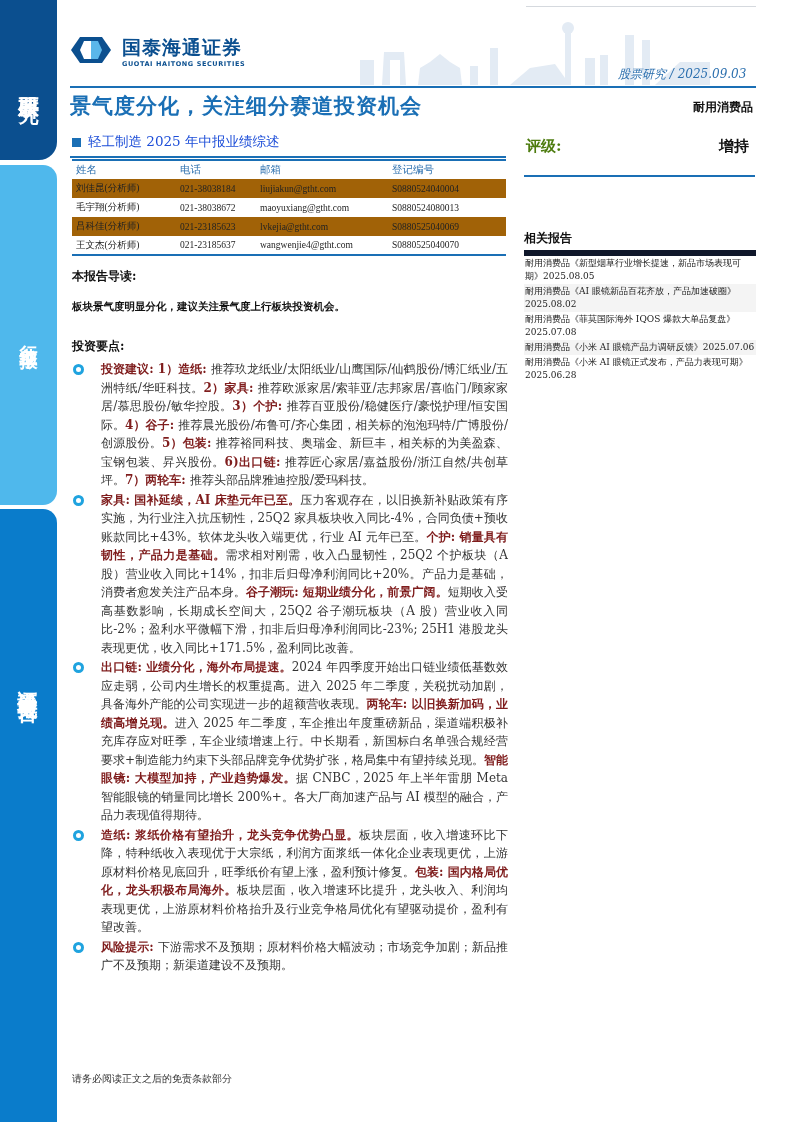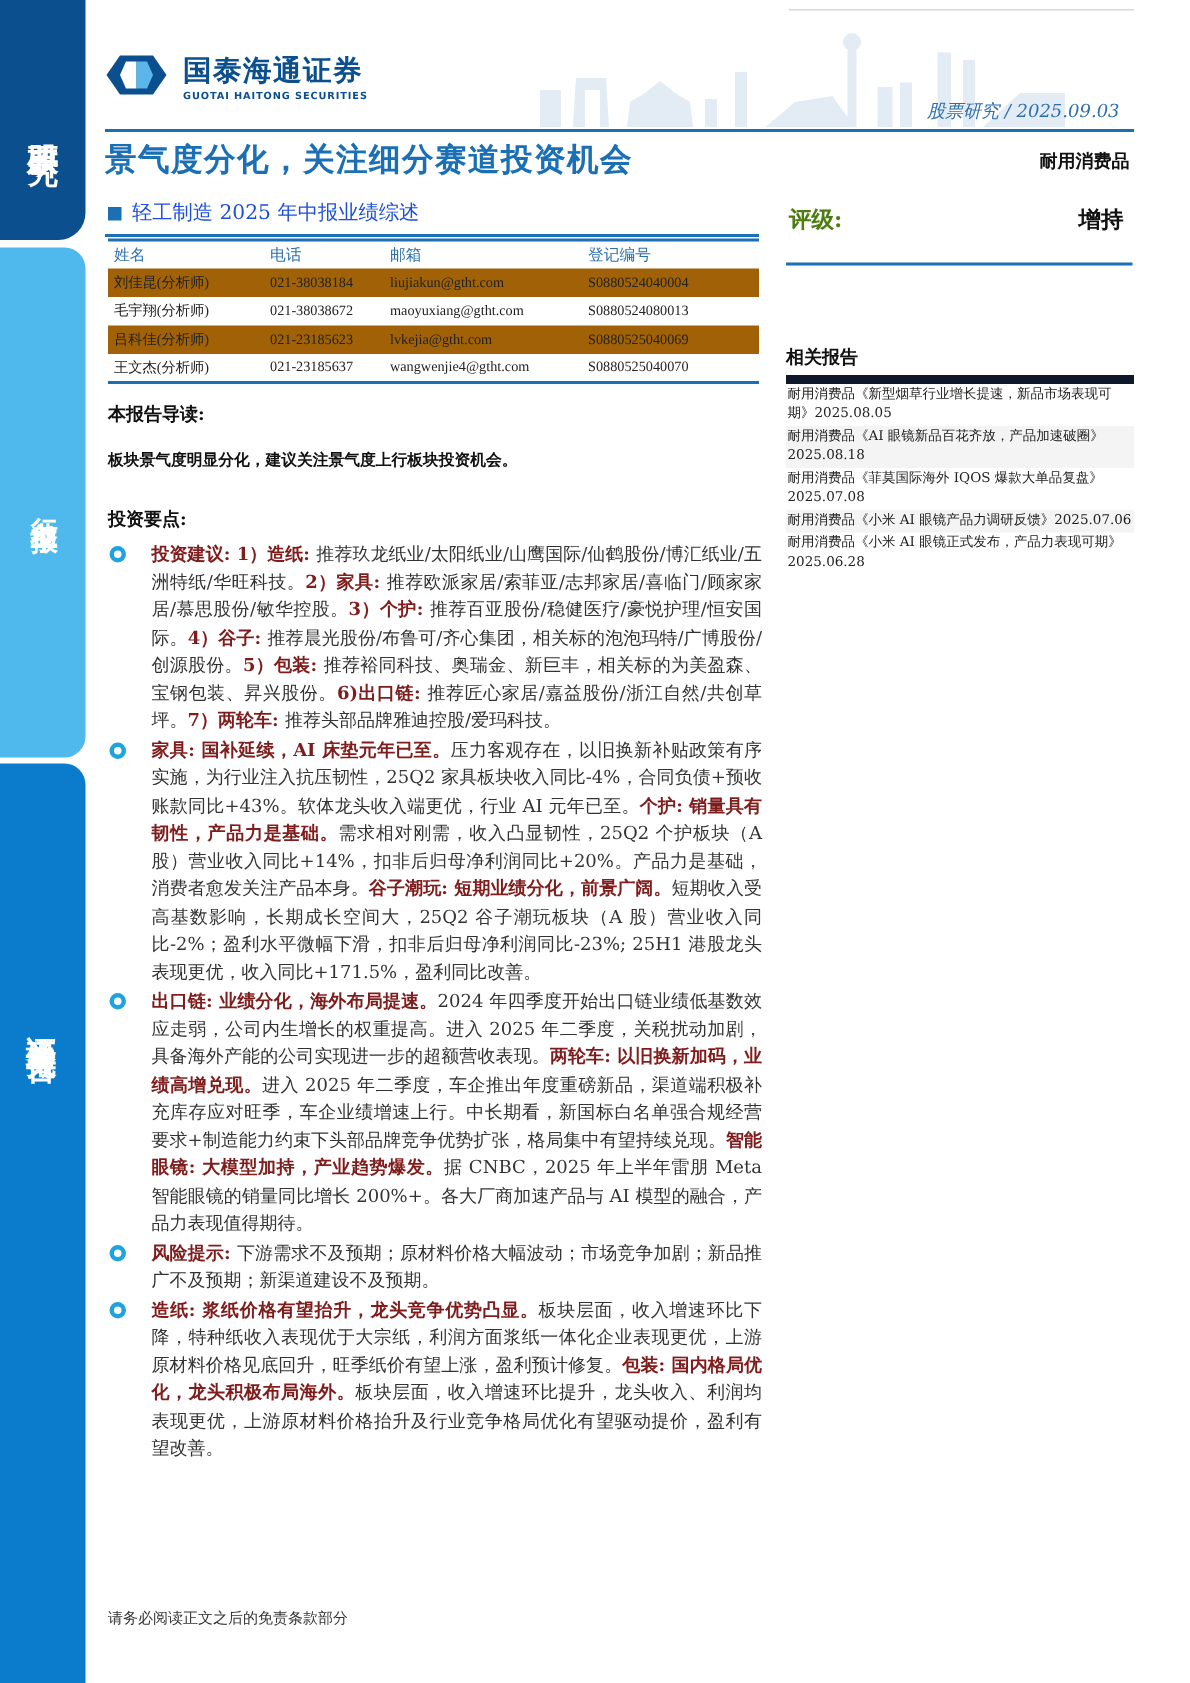--- a/index.html
+++ b/index.html
@@ -161,31 +161,31 @@
       <td>021-23185637</td>
       <td>wangwenjie4@gtht.com</td>
       <td>S0880525040070</td>
     </tr>
   </tbody>
 </table>
 
 <div class="related">
   <h3>相关报告</h3>
   <div class="item">耐用消费品《新型烟草行业增长提速，新品市场表现可期》2025.08.05</div>
-  <div class="item alt">耐用消费品《AI 眼镜新品百花齐放，产品加速破圈》2025.08.18</div>
+  <div class="item alt">耐用消费品《AI 眼镜新品百花齐放，产品加速破圈》2025.08.02</div>
   <div class="item">耐用消费品《菲莫国际海外 IQOS 爆款大单品复盘》2025.07.08</div>
   <div class="item alt">耐用消费品《小米 AI 眼镜产品力调研反馈》2025.07.06</div>
   <div class="item">耐用消费品《小米 AI 眼镜正式发布，产品力表现可期》2025.06.28</div>
 </div>
 
 <div class="guide-title">本报告导读:</div>
 <div class="guide-text">板块景气度明显分化，建议关注景气度上行板块投资机会。</div>
 <div class="points-title">投资要点:</div>
 
 <div class="points" id="points">
   <div class="point"><span class="bullet"></span><span class="content"><b>投资建议: 1）造纸: </b><span>推荐玖龙纸业/太阳纸业/山鹰国际/仙鹤股份/博汇纸业/五洲特纸/华旺科技。</span><b>2）家具: </b><span>推荐欧派家居/索菲亚/志邦家居/喜临门/顾家家居/慕思股份/敏华控股。</span><b>3）个护: </b><span>推荐百亚股份/稳健医疗/豪悦护理/恒安国际。</span><b>4）谷子: </b><span>推荐晨光股份/布鲁可/齐心集团，相关标的泡泡玛特/广博股份/创源股份。</span><b>5）包装: </b><span>推荐裕同科技、奥瑞金、新巨丰，相关标的为美盈森、宝钢包装、昇兴股份。</span><b>6)出口链: </b><span>推荐匠心家居/嘉益股份/浙江自然/共创草坪。</span><b>7）两轮车: </b><span>推荐头部品牌雅迪控股/爱玛科技。</span></span></div>
   <div class="point"><span class="bullet"></span><span class="content"><b>家具: 国补延续，AI 床垫元年已至。</b><span>压力客观存在，以旧换新补贴政策有序实施，为行业注入抗压韧性，25Q2 家具板块收入同比-4%，合同负债+预收账款同比+43%。软体龙头收入端更优，行业 AI 元年已至。</span><b>个护: 销量具有韧性，产品力是基础。</b><span>需求相对刚需，收入凸显韧性，25Q2 个护板块（A 股）营业收入同比+14%，扣非后归母净利润同比+20%。产品力是基础，消费者愈发关注产品本身。</span><b>谷子潮玩: 短期业绩分化，前景广阔。</b><span>短期收入受高基数影响，长期成长空间大，25Q2 谷子潮玩板块（A 股）营业收入同比-2%；盈利水平微幅下滑，扣非后归母净利润同比-23%; 25H1 港股龙头表现更优，收入同比+171.5%，盈利同比改善。</span></span></div>
   <div class="point"><span class="bullet"></span><span class="content"><b>出口链: 业绩分化，海外布局提速。</b><span>2024 年四季度开始出口链业绩低基数效应走弱，公司内生增长的权重提高。进入 2025 年二季度，关税扰动加剧，具备海外产能的公司实现进一步的超额营收表现。</span><b>两轮车: 以旧换新加码，业绩高增兑现。</b><span>进入 2025 年二季度，车企推出年度重磅新品，渠道端积极补充库存应对旺季，车企业绩增速上行。中长期看，新国标白名单强合规经营要求+制造能力约束下头部品牌竞争优势扩张，格局集中有望持续兑现。</span><b>智能眼镜: 大模型加持，产业趋势爆发。</b><span>据 CNBC，2025 年上半年雷朋 Meta 智能眼镜的销量同比增长 200%+。各大厂商加速产品与 AI 模型的融合，产品力表现值得期待。</span></span></div>
+  <div class="point"><span class="bullet"></span><span class="content"><b>造纸: 浆纸价格有望抬升，龙头竞争优势凸显。</b><span>板块层面，收入增速环比下降，特种纸收入表现优于大宗纸，利润方面浆纸一体化企业表现更优，上游原材料价格见底回升，旺季纸价有望上涨，盈利预计修复。</span><b>包装: 国内格局优化，龙头积极布局海外。</b><span>板块层面，收入增速环比提升，龙头收入、利润均表现更优，上游原材料价格抬升及行业竞争格局优化有望驱动提价，盈利有望改善。</span></span></div>
   <div class="point"><span class="bullet"></span><span class="content"><b>风险提示: </b><span>下游需求不及预期；原材料价格大幅波动；市场竞争加剧；新品推广不及预期；新渠道建设不及预期。</span></span></div>
-  <div class="point"><span class="bullet"></span><span class="content"><b>造纸: 浆纸价格有望抬升，龙头竞争优势凸显。</b><span>板块层面，收入增速环比下降，特种纸收入表现优于大宗纸，利润方面浆纸一体化企业表现更优，上游原材料价格见底回升，旺季纸价有望上涨，盈利预计修复。</span><b>包装: 国内格局优化，龙头积极布局海外。</b><span>板块层面，收入增速环比提升，龙头收入、利润均表现更优，上游原材料价格抬升及行业竞争格局优化有望驱动提价，盈利有望改善。</span></span></div>
 </div>
 
 <div class="footer">请务必阅读正文之后的免责条款部分</div>
 
 </body></html>

